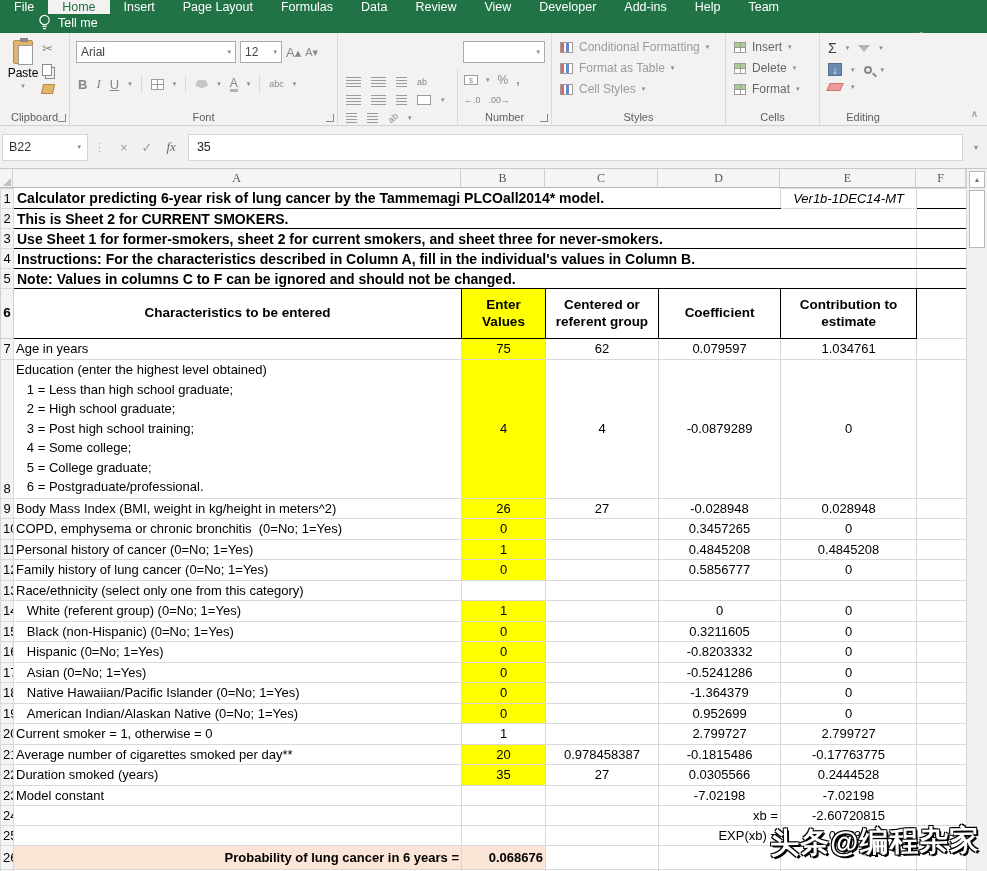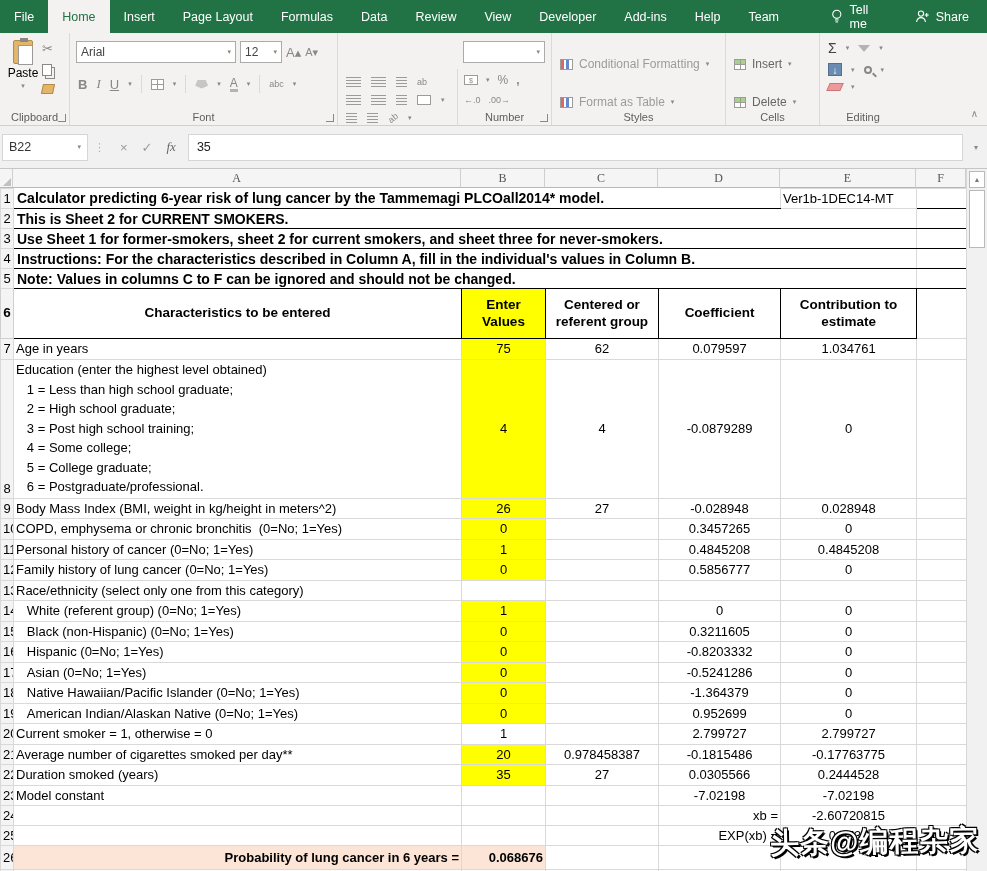--- a/index.html
+++ b/index.html
@@ -2,21 +2,21 @@
 <html><head>
 <meta charset="utf-8">
 <style>
   * { margin:0; padding:0; box-sizing:border-box; }
   html,body { width:987px; height:871px; overflow:hidden; background:#fff;
               font-family:"Liberation Sans", sans-serif; }
   .app { position:relative; width:987px; height:871px; }
 
   
   .tabbar { position:absolute; left:0; top:0; width:987px; height:33px;
-            background:#217346; display:flex; align-items:stretch; }
+            background:#217346; display:flex; align-items:stretch;flex-direction:column; }
   .tab { color:#fff; font-size:12.5px; padding:0 14px; display:flex; align-items:center;
          cursor:default; white-space:nowrap; }
   .tab.active { background:#f3f2f1; color:#217346; }
   .tellme { color:#fff; font-size:12.5px; display:flex; align-items:center; gap:7px;
             padding:0 12px; margin-left:26px; }
   .share { color:#fff; font-size:12.5px; display:flex; align-items:center; gap:6px;
            margin-left:auto; padding:0 18px; }
 
   
   .ribbon { position:absolute; left:0; top:33px; width:987px; height:93px;
@@ -74,21 +74,21 @@
   .g-number { left:458px; width:94px; }
   .num-combo { position:absolute; left:5px; top:8px; width:82px; }
   .num-row2 { position:absolute; left:6px; top:40px; display:flex; gap:8px; align-items:center;
               color:#8a8886; font-size:12px; }
   .cur-ico { width:14px; height:10px; border:1px solid #9d9b99; background:#fff; font-size:7px;
              color:#8a8886; text-align:center; line-height:9px; }
   .num-row3 { position:absolute; left:6px; top:62px; display:flex; gap:8px; color:#8a8886;
               font-size:9px; }
 
   .g-styles { left:552px; width:174px; }
-  .stack { position:absolute; left:8px; top:24px; display:flex; flex-direction:column; gap:24px; }
+  .stack { position:absolute; left:8px; top:7px; display:flex; flex-direction:column; gap:7px; }
   .stack-item { display:flex; align-items:center; gap:6px; font-size:12px; color:#9d9b99; }
   .cf-ico { width:13px; height:11px; border:1px solid #9d9b99;
             background:linear-gradient(90deg,#d66 0 3px,#fff 3px 5px,#68c 5px 8px,#fff 8px); }
 
   .g-cells { left:726px; width:94px; }
   .cells-item { display:flex; align-items:center; gap:6px; font-size:12px; color:#666; }
   .ins-ico { width:12px; height:11px; border:1px solid #9d9b99; background:
       linear-gradient(#9d9b99 0 0) center/100% 1px no-repeat,
       linear-gradient(#9d9b99 0 0) center/1px 100% no-repeat,
       linear-gradient(#a9d18e 0 4px,#fff 4px); }
@@ -137,21 +137,21 @@
           font-family:"Liberation Serif", serif; }
   .w-a{width:448px}.w-b{width:84px}.w-c{width:113px}.w-d{width:122px}.w-e{width:136px}.w-f{width:50px}
 
   table.grid { border-collapse:collapse; table-layout:fixed; width:966px; }
   table.grid td { overflow:hidden; font-size:13px; color:#000; height:20px;
                   border:1px solid #d9d9d9; vertical-align:middle; padding:0 2px; }
   td.rowhdr { background:#f4f4f4; border:1px solid #cfcfcf; color:#5a5a5a; font-size:11px;
               text-align:center; padding:0; }
   tr.note td.ntext { font-weight:bold; font-size:14px; white-space:nowrap;
                      border:none; border-bottom:1px solid #000; padding-left:3px; }
-  td.version { font-size:14px; text-align:left;
+  td.version { font-style:italic; font-size:14px; text-align:center;
                border:none; border-bottom:1px solid #000; }
   tr.note td.fcell { border:1px solid #d9d9d9; border-bottom:1px solid #000; }
   tr.hdr td { border:1px solid #000; font-weight:bold; text-align:center; line-height:1.2;
               font-size:13.5px; }
   tr.hdr { height:50px; }
   td.tdA { white-space:pre-wrap; line-height:19.5px; padding-left:3px; }
   td.num { text-align:center; }
   .yellow { background:#ffff00; }
   tbody.body tr:nth-child(2) { height:139px; }
   tbody.body tr:nth-child(2) td.rowhdr { vertical-align:bottom; padding-bottom:2px; }

